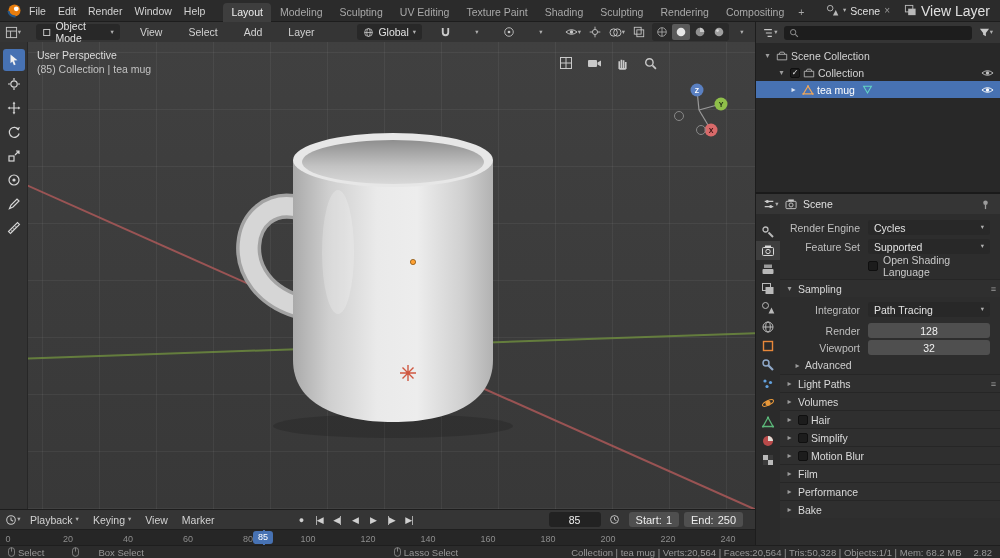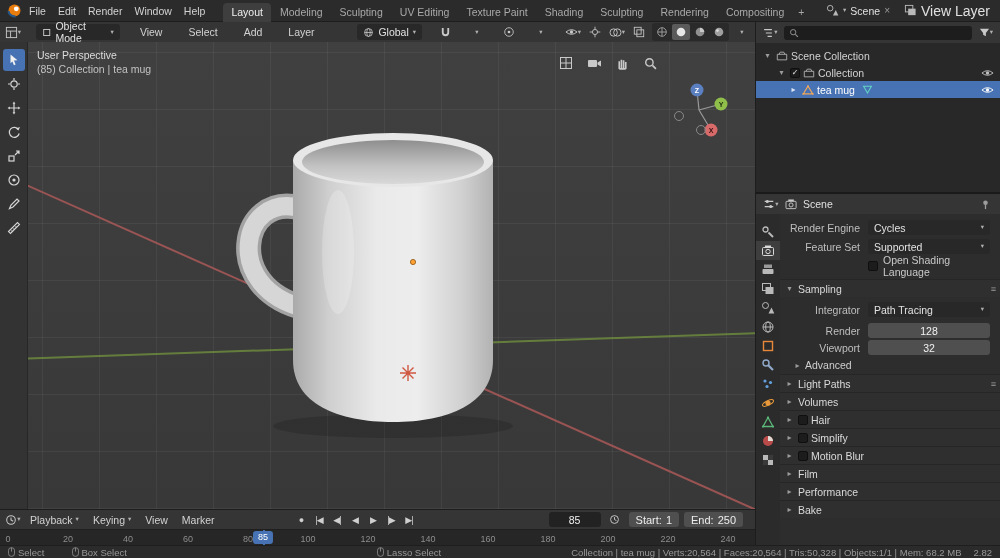--- a/index.html
+++ b/index.html
@@ -651,21 +651,21 @@
   </div>
 
   <div class="abs row" style="left:0;top:545px;width:1000px;height:13px;background:#2b2b2b;border-top:1px solid #1e1e1e;font-size:9.5px;color:#989898">
     <div class="row" style="margin-left:8px;gap:3px">
       <svg width="7" height="10" viewBox="0 0 8 11">
           <rect x="0.5" y="0.5" width="7" height="10" rx="3.5" fill="none" stroke="#8d8d8d"></rect>
           <path d="M4 0.5 V5" stroke="#8d8d8d"></path>
         </svg>
       <span>Select</span>
     </div>
-    <div class="row" style="margin-left:28px;gap:2px">
+    <div class="row" style="margin-left:28px;gap:19px">
       <svg width="7" height="10" viewBox="0 0 8 11">
           <rect x="0.5" y="0.5" width="7" height="10" rx="3.5" fill="none" stroke="#8d8d8d"></rect>
           <path d="M4 0.5 V5" stroke="#8d8d8d"></path>
         </svg>
       <span>Box Select</span>
     </div>
     <div class="row" style="margin-left:250px;gap:3px">
       <svg width="7" height="10" viewBox="0 0 8 11">
           <rect x="0.5" y="0.5" width="7" height="10" rx="3.5" fill="none" stroke="#8d8d8d"></rect>
           <path d="M4 0.5 V5" stroke="#8d8d8d"></path>

